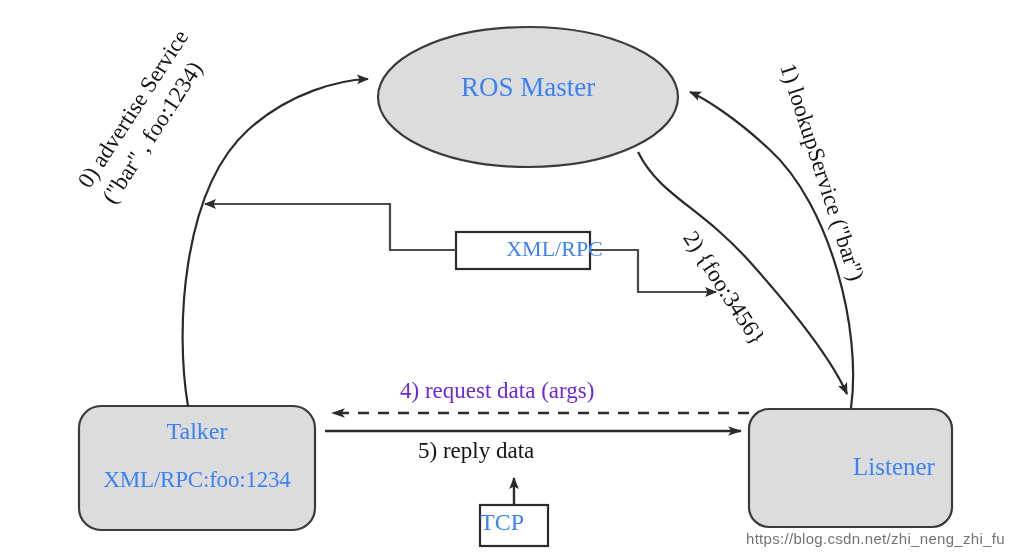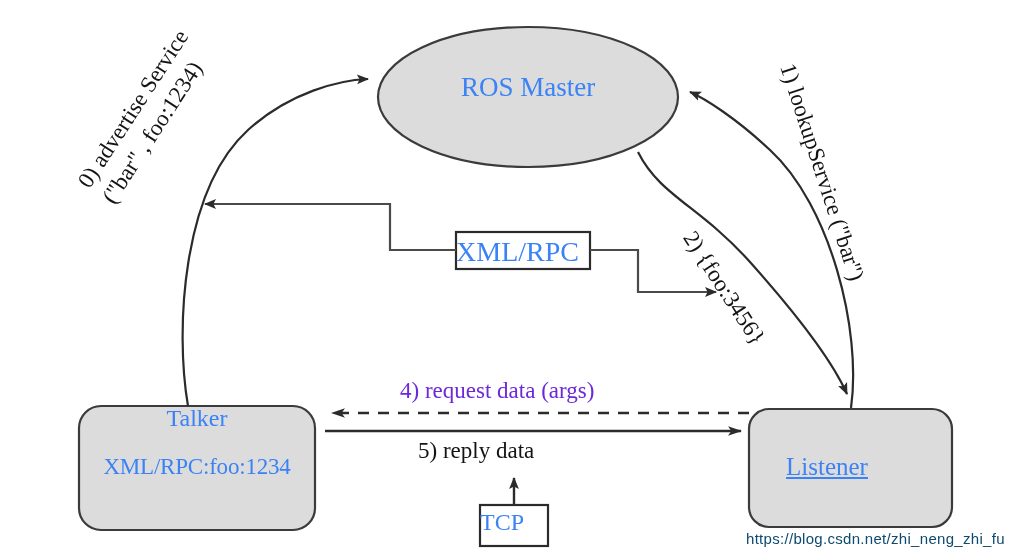--- a/index.html
+++ b/index.html
@@ -31,38 +31,38 @@
     white-space: nowrap;
   }
   #master-label {
     left: 378px;
     top: 72px;
     width: 300px;
     font-size: 27px;
   }
   #talker-label {
     left: 78px;
-    top: 405px;
+    top: 418px;
     width: 238px;
     font-size: 23px;
   }
   #talker-label .l1 { font-size: 24px; }
   #talker-label .l2, #talker-label .l3 { font-size: 23px; letter-spacing: -0.2px; margin-top: 21px; }
   #listener-label {
-    left: 708px;
+    left: 775px;
     top: 453px;
     width: 238px;
     font-size: 25px;
-    text-decoration: underline;
   }
   #xmlrpc-label {
     left: 456px;
     top: 236px;
     width: 123px;
-    font-size: 28px;
+    font-size: 22px;
+    padding-left: 37px;
   }
   #tcp-label {
     left: 479px;
     top: 509px;
     width: 46px;
     font-size: 24px;
   }
   .rot-label {
     position: absolute;
     color: #141414;
@@ -106,21 +106,21 @@
     top: 438px;
     font-size: 23px;
     color: #141414;
     white-space: nowrap;
   }
   #watermark {
     position: absolute;
     left: 746px;
     top: 530px;
     font-size: 15px;
-    color: #0c4a6e;
+    color: #737373;
     font-family: "Liberation Sans", sans-serif;
     letter-spacing: 0.3px;
     white-space: nowrap;
   }
 </style>
 </head>
 <body>
 
 <div id="canvas">
 

